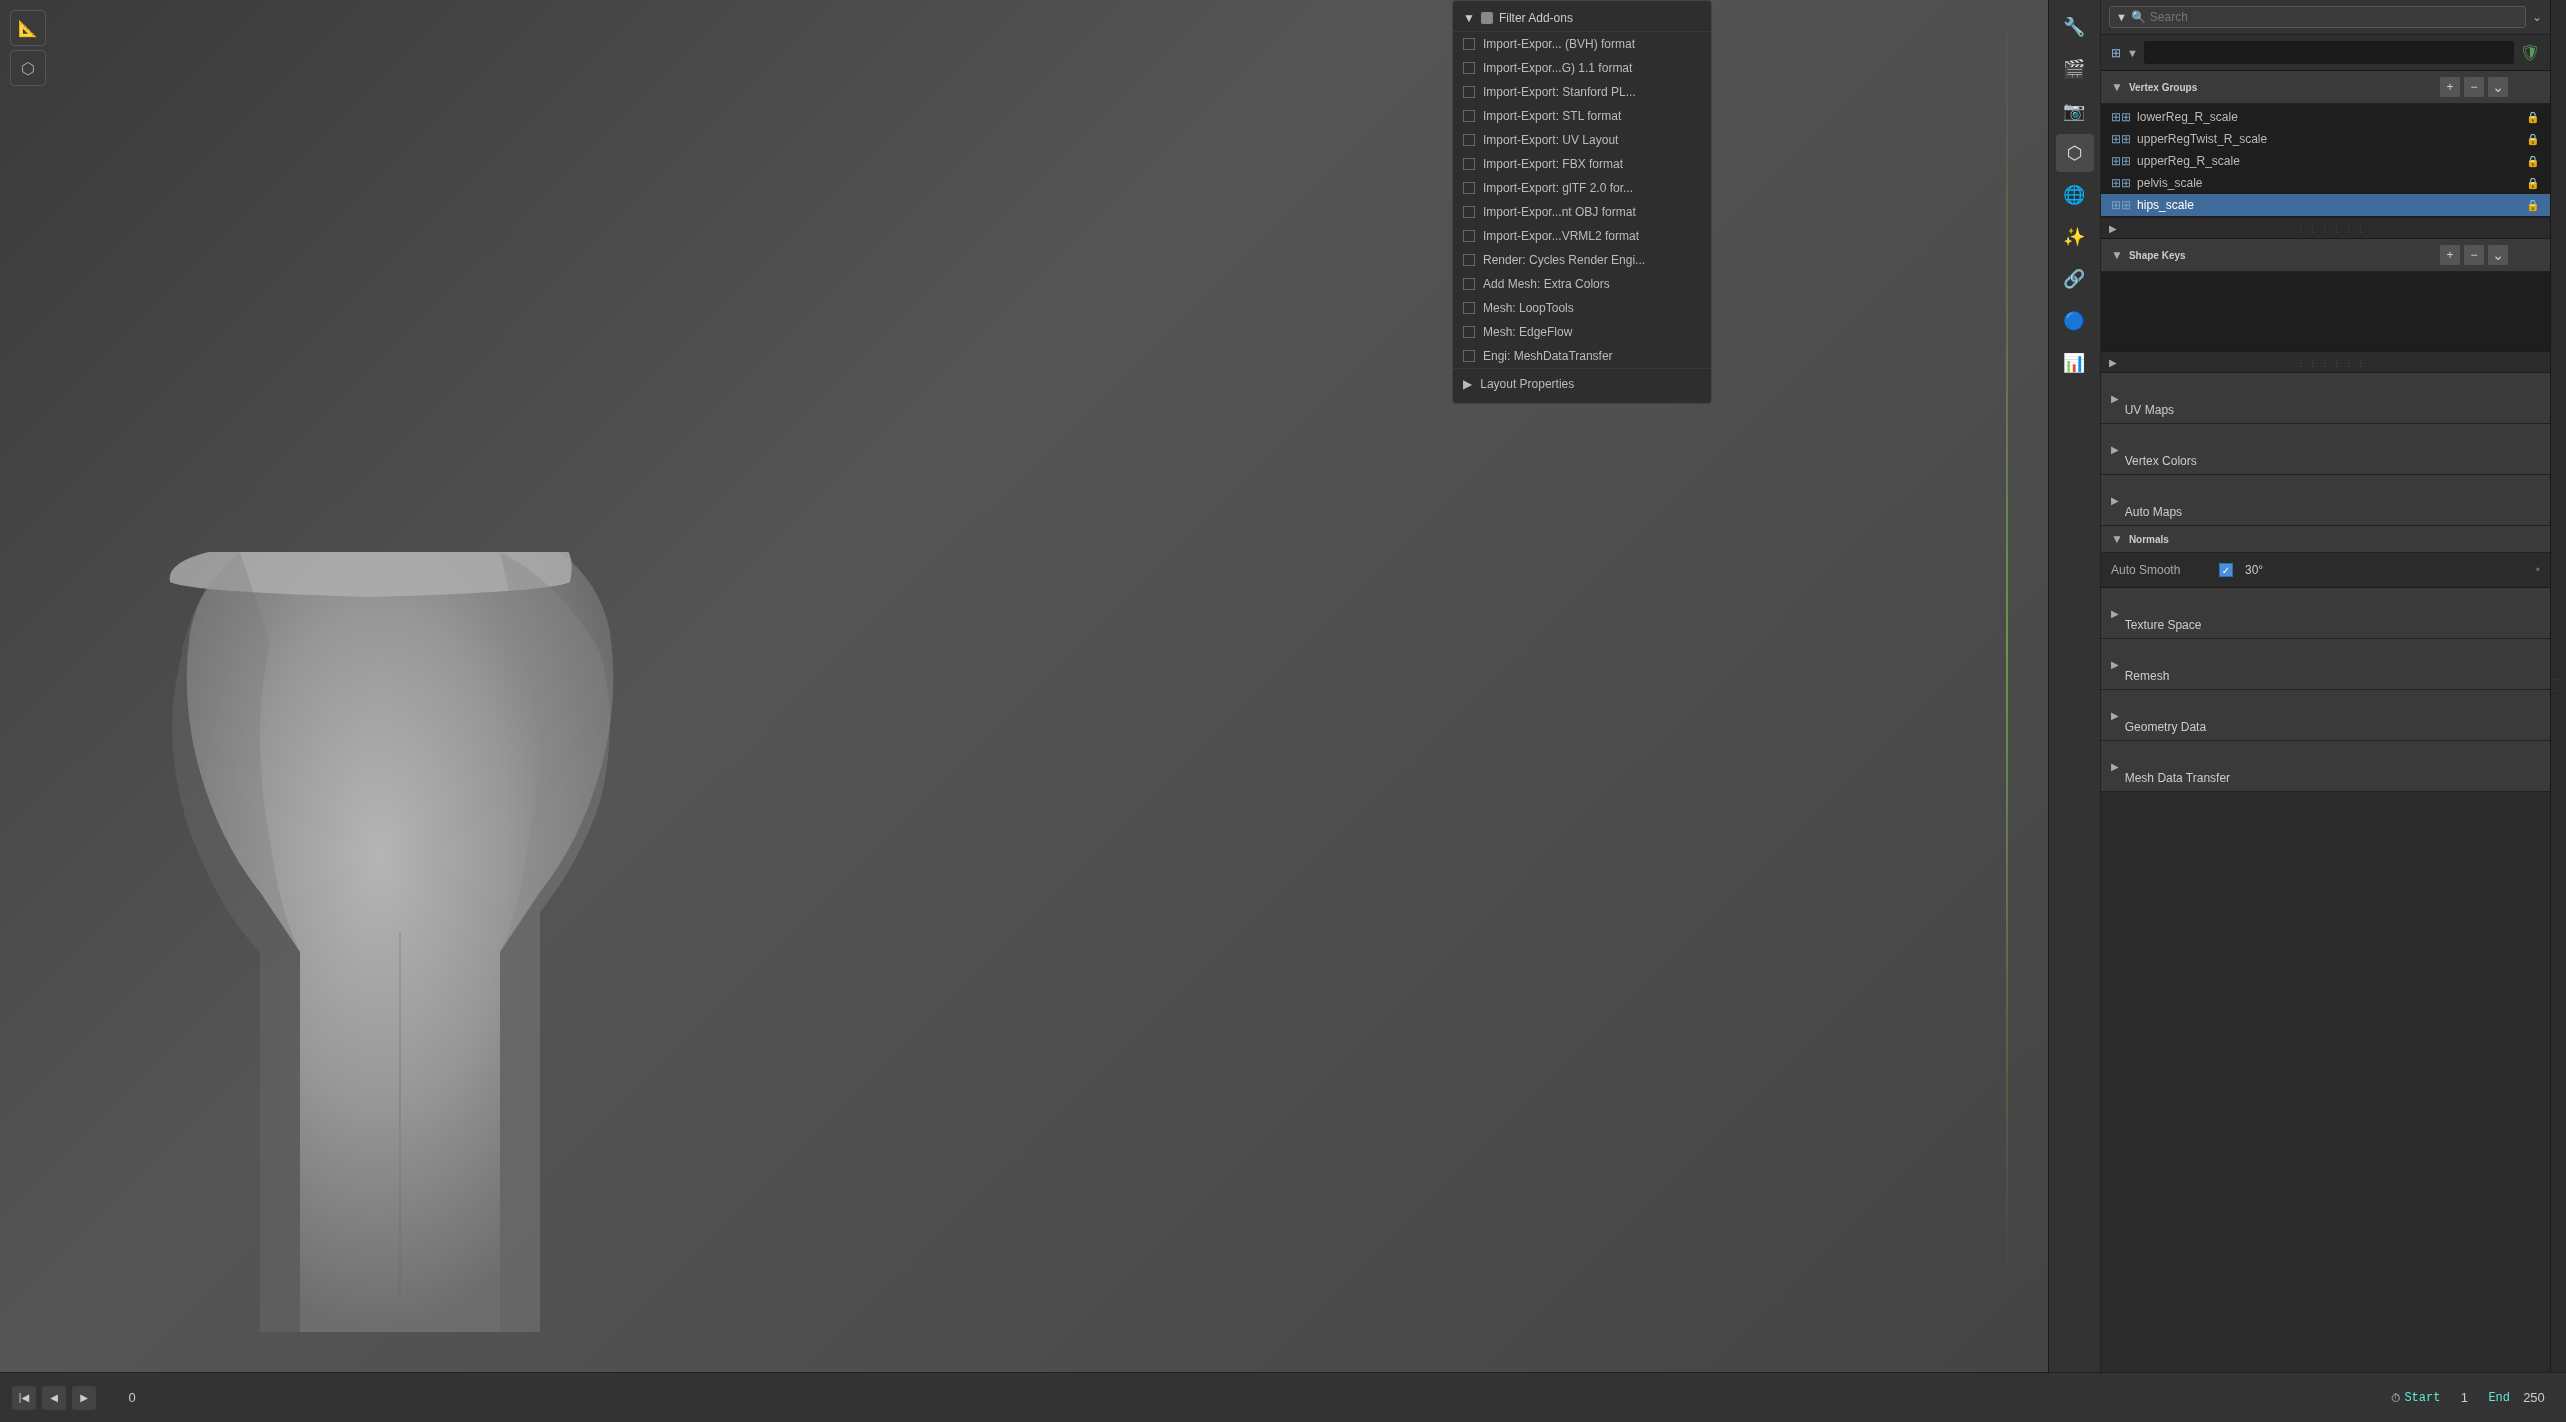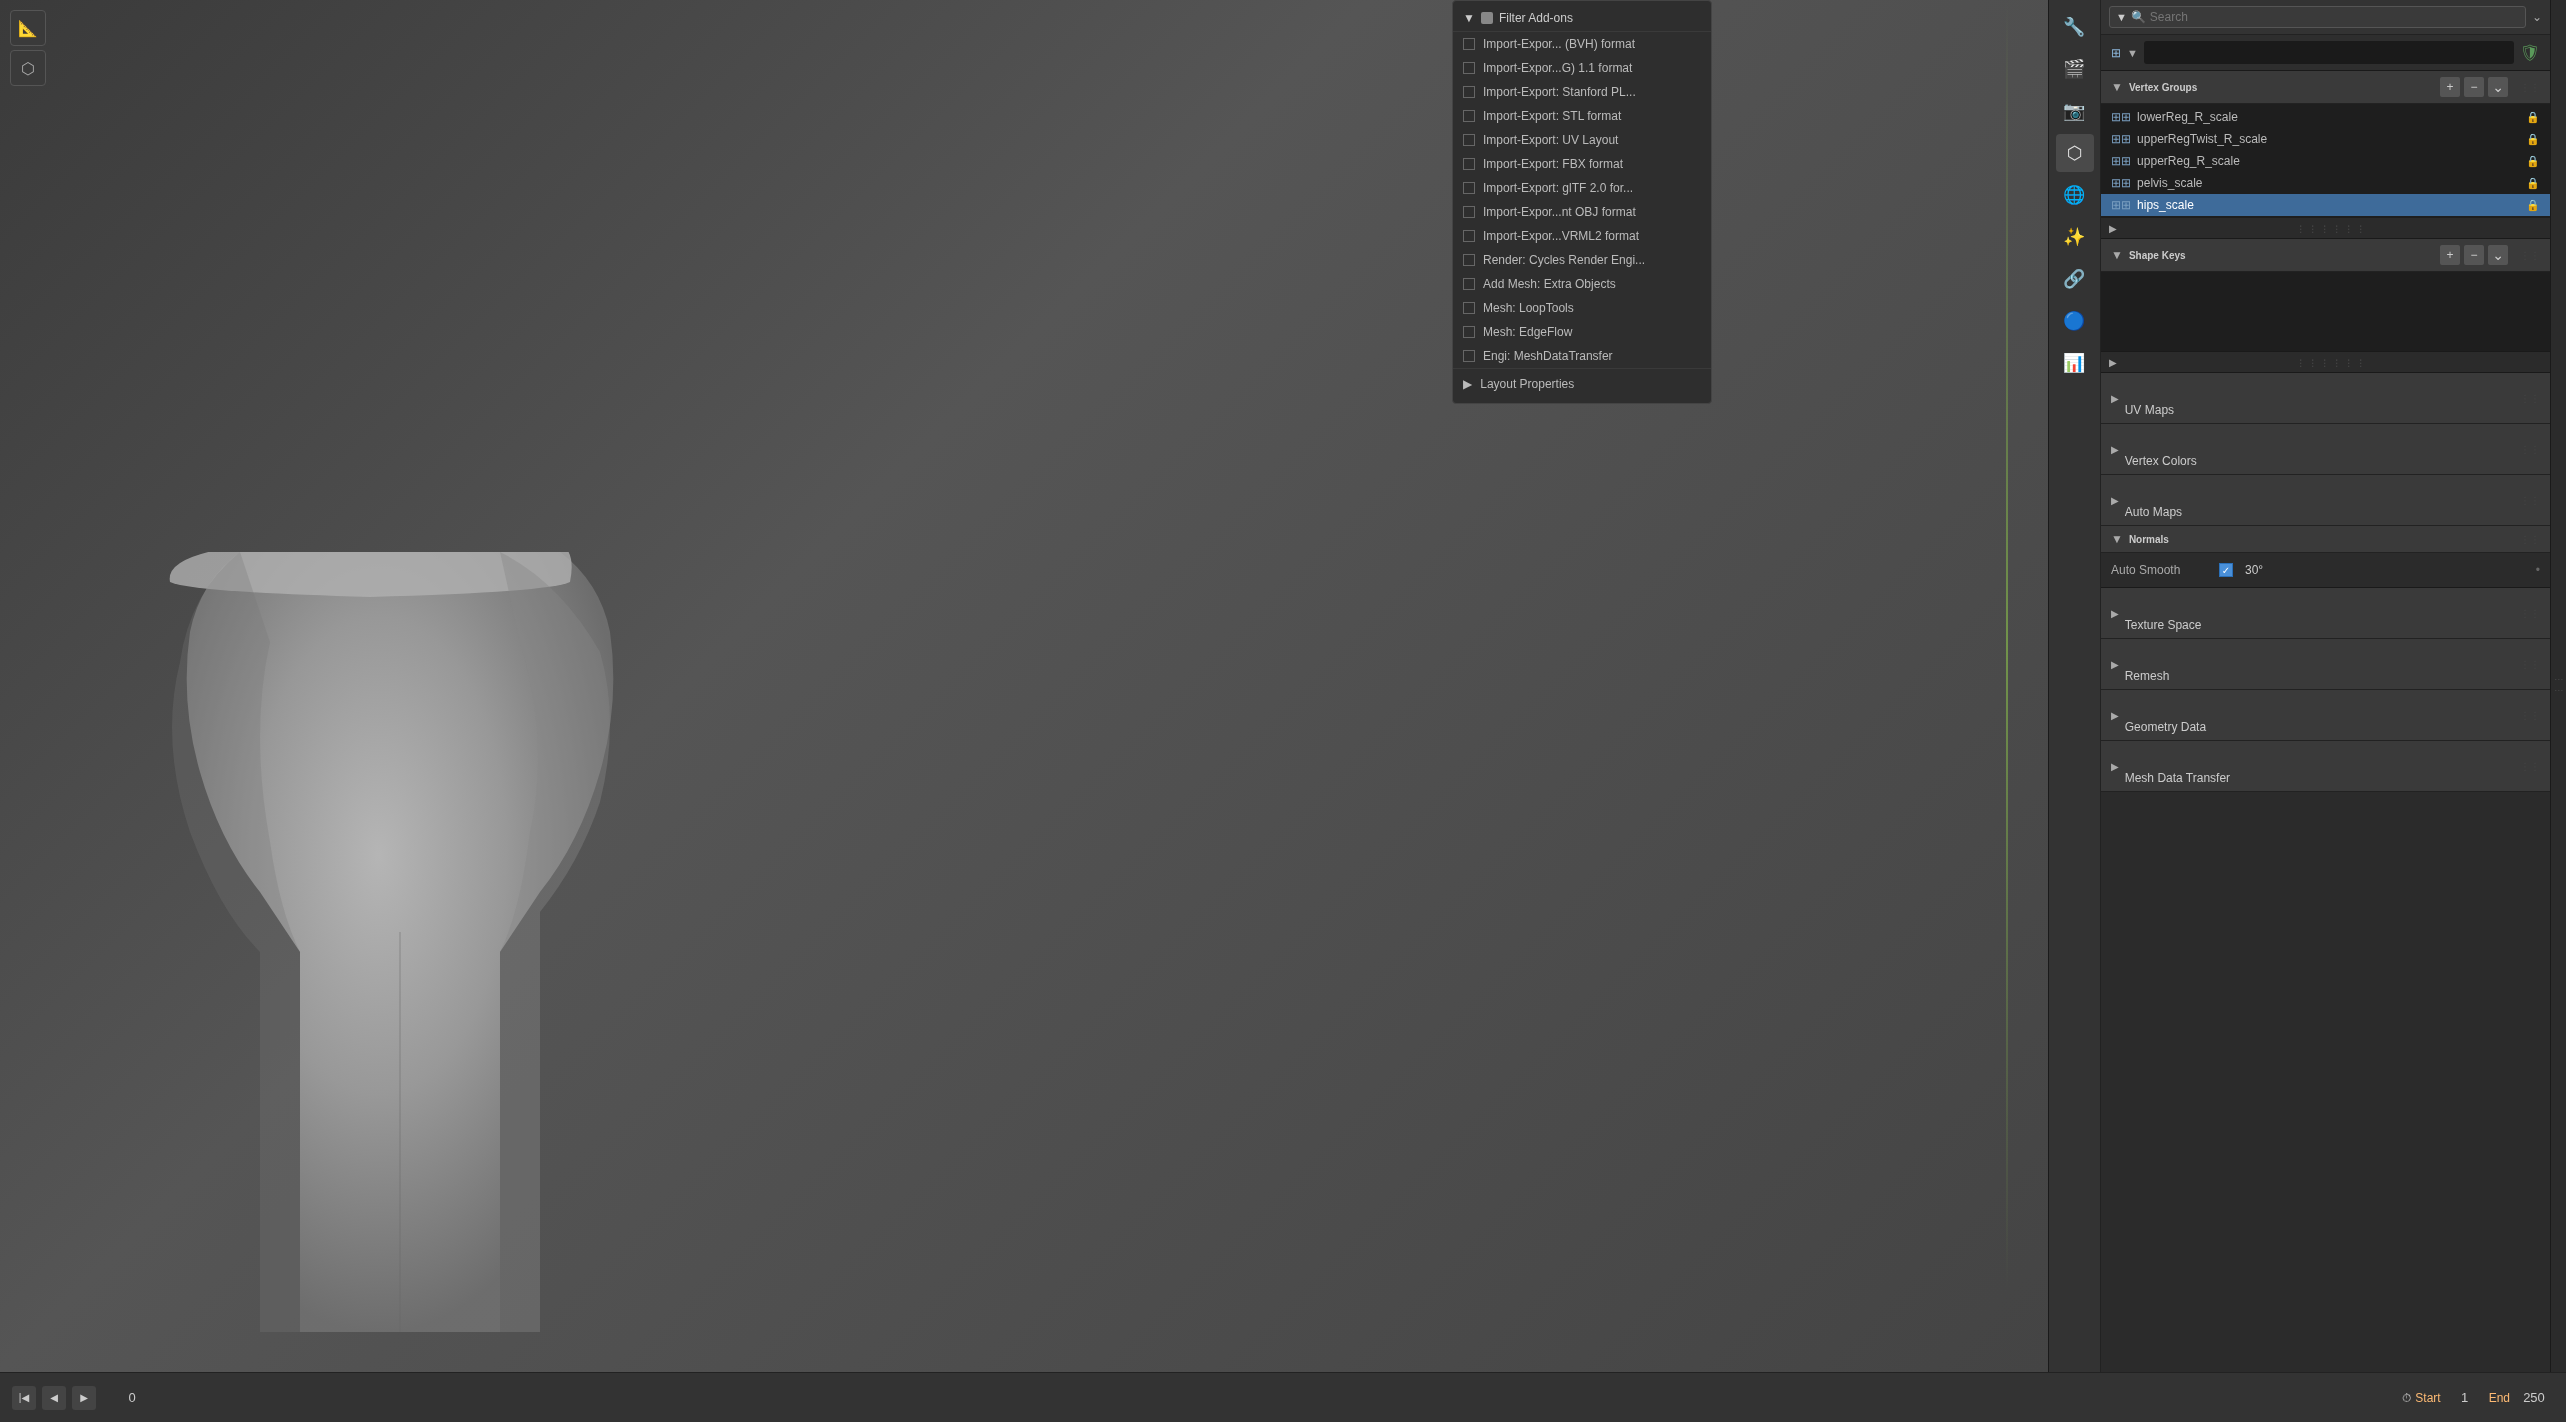--- a/index.html
+++ b/index.html
@@ -85,22 +85,23 @@
     }
 
     .timeline-frame {
       color: #ccc;
       font-size: 13px;
       min-width: 40px;
       text-align: center;
     }
 
     .timeline-label {
-      color: #fdba74;
-      font-size: 12px;
+      color: #5eead4;
+      font-size: 12px;
+      font-family: Liberation Mono, monospace;
     }
 
     
     .addon-panel {
       position: absolute;
       top: 0;
       left: 726px;
       width: 260px;
       background: #2e2e2e;
       border: 1px solid #444;
@@ -462,21 +463,21 @@
           <div class="addon-item">
             <div class="addon-checkbox"></div>
             <span>Import-Expor...VRML2 format</span>
           </div>
           <div class="addon-item">
             <div class="addon-checkbox"></div>
             <span>Render: Cycles Render Engi...</span>
           </div>
           <div class="addon-item">
             <div class="addon-checkbox"></div>
-            <span>Add Mesh: Extra Objects</span>
+            <span>Add Mesh: Extra Colors</span>
           </div>
           <div class="addon-item">
             <div class="addon-checkbox"></div>
             <span>Mesh: LoopTools</span>
           </div>
           <div class="addon-item">
             <div class="addon-checkbox"></div>
             <span>Mesh: EdgeFlow</span>
           </div>
           <div class="addon-item">

